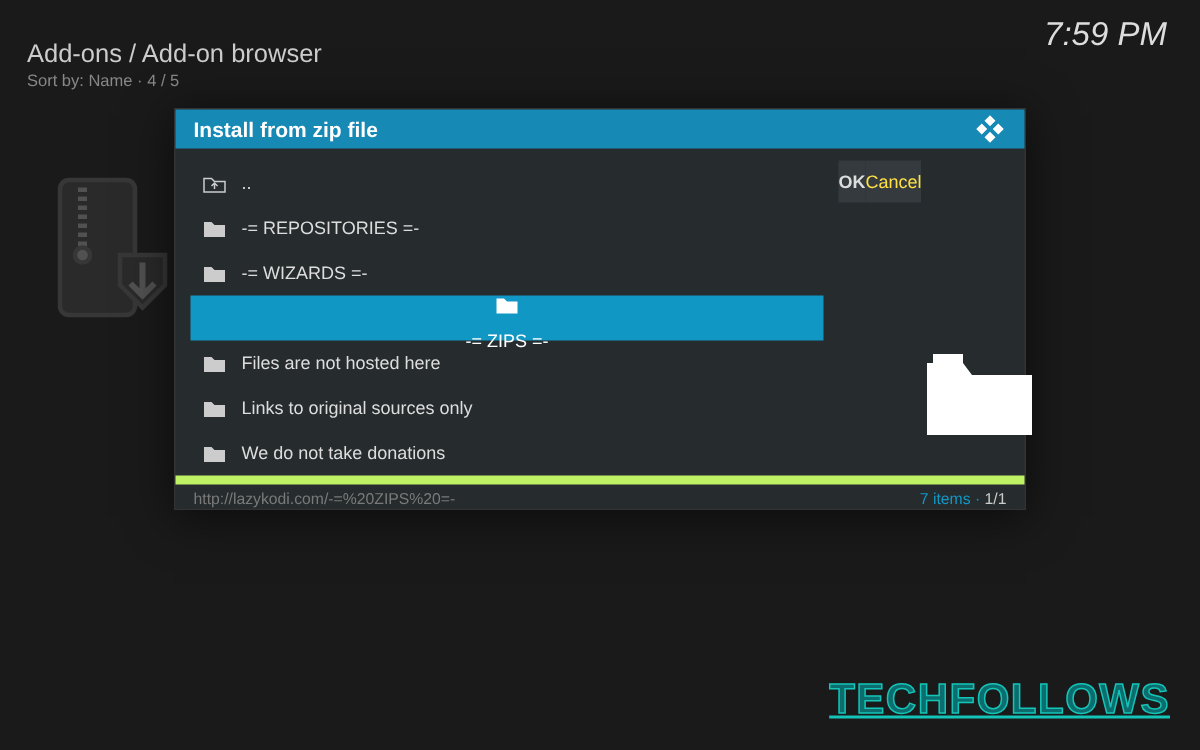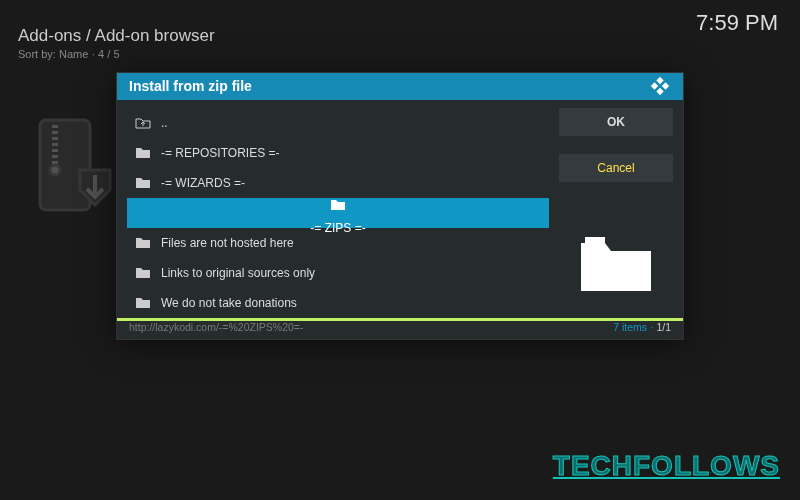--- a/index.html
+++ b/index.html
@@ -1,46 +1,46 @@
 <!DOCTYPE html>
 <html><head>
   <meta charset="utf-8">
   <style>
     * { margin: 0; padding: 0; box-sizing: border-box; font-family: Arial, sans-serif; }
     body { width: 800px; height: 500px; background: #1a1a1a; overflow: hidden; position: relative; }
     
     .header-bar { padding: 26px 18px 4px; color: #e0e0e0; }
     .breadcrumb { font-size: 17px; font-weight: 300; color: #ccc; }
     .sort-row { font-size: 11px; color: #888; margin-top: 2px; }
-    .clock { position: absolute; top: 10px; right: 22px; font-size: 22px; font-weight: 300; color: #ddd; }
+    .clock { position: absolute; top: 10px; right: 22px; font-size: 22px; font-weight: 300; color: #ddd; font-style: italic; }
     
     .bg-icon { position: absolute; left: 35px; top: 115px; width: 80px; height: 100px; opacity: 0.5; }
     .bg-icon svg { width: 100%; height: 100%; }
     
     .dialog { position: absolute; left: 116px; top: 72px; width: 568px; height: 268px; background: #262b2e; border: 1px solid #333; box-shadow: 0 4px 30px rgba(0,0,0,0.6); display: flex; flex-direction: column; }
     
     .dialog-title { height: 36px; background: #1689b5; display: flex; align-items: center; justify-content: space-between; padding: 0 12px; }
     .dialog-title span { color: #fff; font-size: 14px; font-weight: bold; }
     .kodi-logo { width: 22px; height: 22px; }
     
     .dialog-body { flex: 1; display: flex; padding: 8px 10px 0; gap: 10px; }
     
     .file-list { flex: 1; display: flex; flex-direction: column; }
     .file-item { height: 30px; display: flex; align-items: center; padding: 0 8px; gap: 10px; color: #ddd; font-size: 12px; cursor: pointer; }
     .file-item.selected { background: #1197c4; color: #fff; flex-direction: column; }
     .folder-icon { width: 16px; height: 13px; flex-shrink: 0; }
     .up-icon { width: 16px; height: 13px; flex-shrink: 0; }
     
-    .right-panel { width: 114px; display: flex; flex-direction: column; gap: 18px; }
+    .right-panel { width: 114px; display: flex; flex-direction: row; gap: 0; }
     .btn { height: 28px; background: #343a3e; color: #fde047; font-size: 12px; display: flex; align-items: center; justify-content: center; cursor: pointer; }
     .btn.primary { font-weight: bold; color: #ddd; }
     .preview { margin-top: auto; margin-bottom: 4px; height: 98px; display: flex; align-items: center; justify-content: center; }
     .preview svg { width: 78px; height: 64px; }
     
-    .dialog-footer { height: 28px; background: #262b2e; border-top: 3px solid #bef264; display: flex; align-items: flex-start; justify-content: space-between; padding: 0 12px; font-size: 10.5px; }
+    .dialog-footer { height: 28px; background: #262b2e; border-top: 6px solid #bef264; display: flex; align-items: flex-end; justify-content: space-between; padding: 0 12px; font-size: 10.5px; }
     .footer-path { color: #7a7a7a; }
     .footer-count { color: #1197c4; }
     .footer-count .page { color: #ccc; }
     
     .watermark { position: absolute; right: 20px; bottom: 18px; font-size: 28px; font-weight: 900; letter-spacing: 1px; font-family: 'Arial Black', Arial, sans-serif; color: #0b6d6d; -webkit-text-stroke: 1px #14c4b8; text-transform: uppercase; text-decoration: underline; }
   </style>
 </head>
 <body>
 
 <div class="header-bar">

